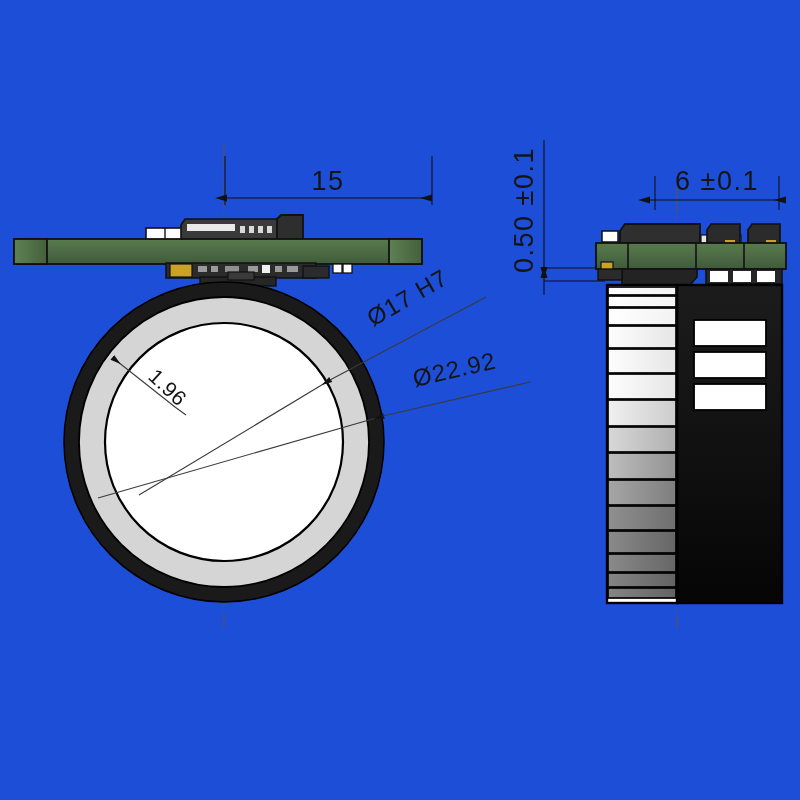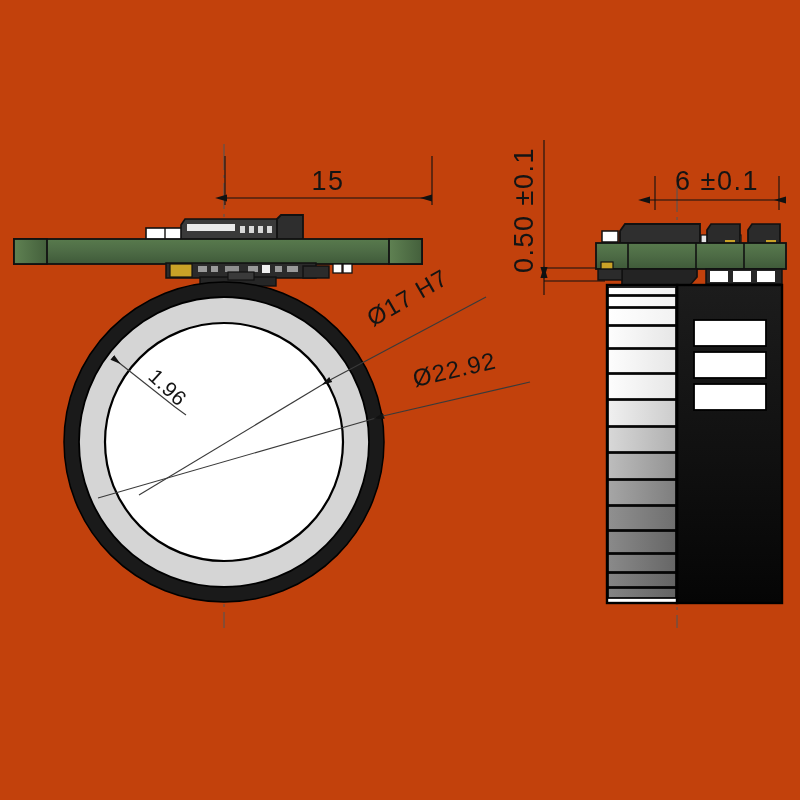--- a/index.html
+++ b/index.html
@@ -11,21 +11,21 @@
   body {
     width: 800px;
     height: 800px;
     font-family: "Liberation Sans", sans-serif;
     overflow: hidden;
   }
   #drawing-root {
     position: relative;
     width: 800px;
     height: 800px;
-    background: #c2410c;
+    background: #1d4ed8;
   }
   svg#cad-canvas {
     position: absolute;
     top: 0;
     left: 0;
     width: 800px;
     height: 800px;
     display: block;
   }
   text {

